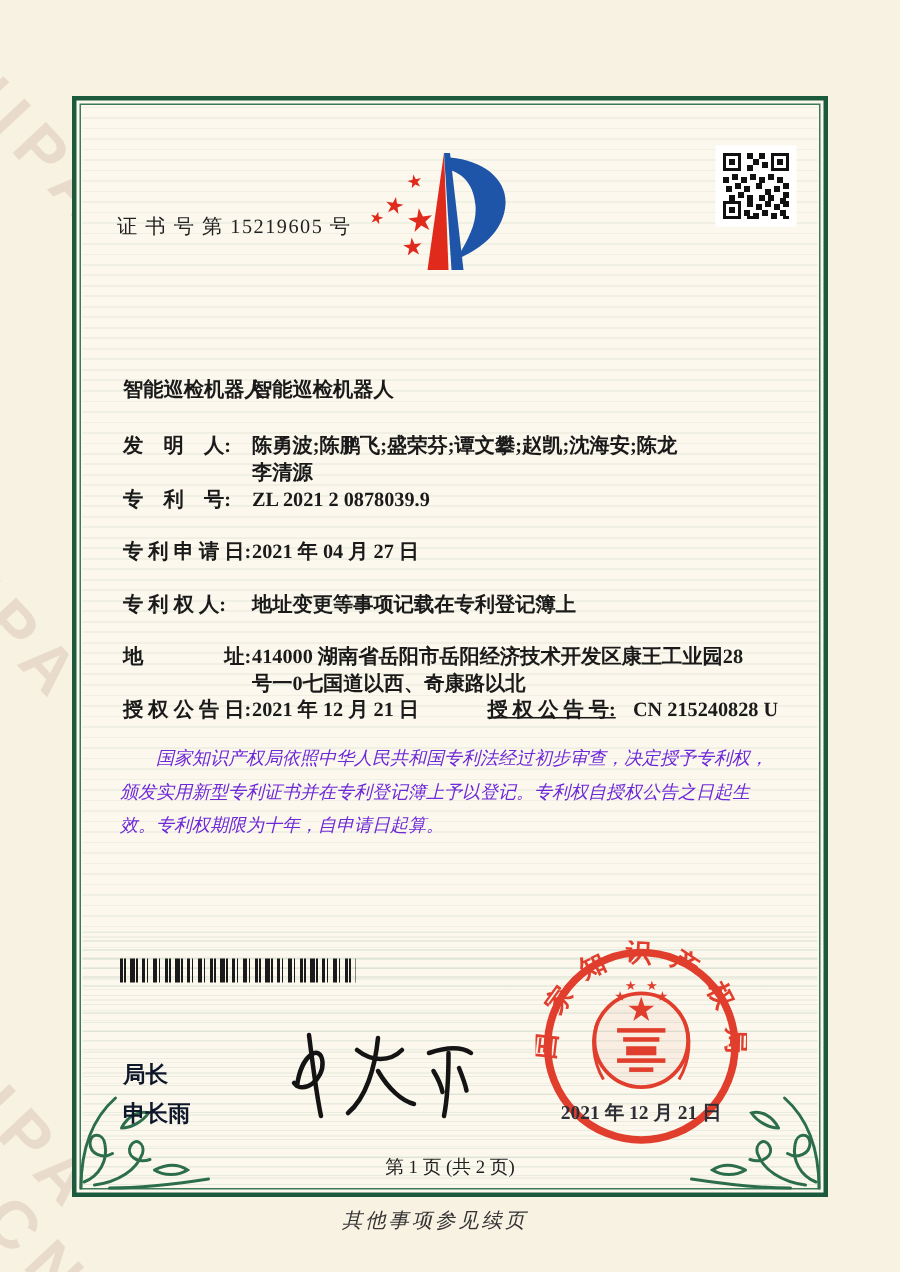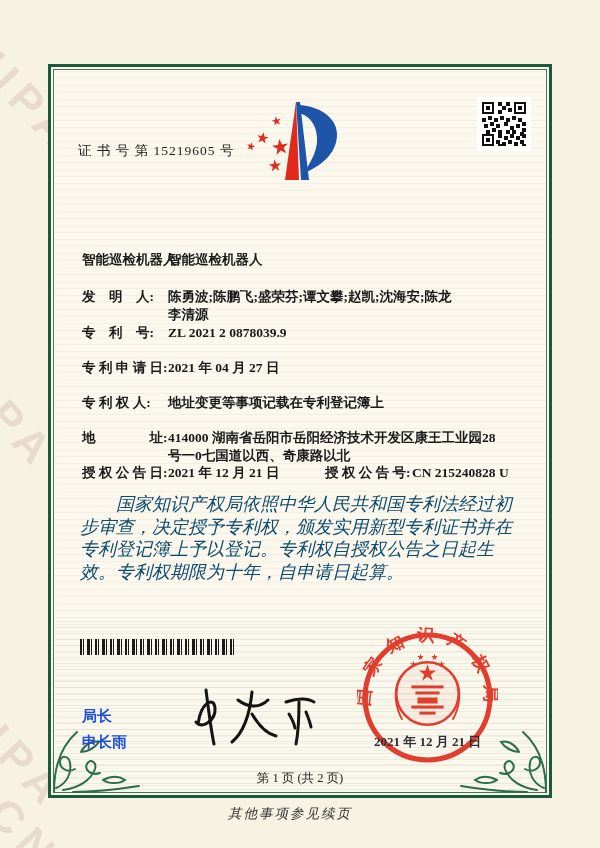--- a/index.html
+++ b/index.html
@@ -52,42 +52,42 @@
   .title{
     position:absolute;left:48px;width:504px;top:181px;z-index:4;
     text-align:center;font-size:29px;font-weight:700;letter-spacing:8px;color:#111;
     white-space:nowrap;
   }
 
   .frow{position:absolute;left:82px;width:452px;z-index:4;
     font-size:13.5px;font-weight:600;line-height:18px;color:#1a1a1a;}
   .flabel{position:absolute;left:0;white-space:pre;}
   .fvalue{position:absolute;left:86px;width:364px;white-space:pre-line;}
-  .glabel2{position:absolute;left:243px;white-space:pre;}
-  .gvalue2{position:absolute;left:330px;white-space:pre;}
+  .glabel2{position:absolute;left:243px;white-space:pre;text-decoration:underline;}
+  .gvalue2{position:absolute;left:340px;white-space:pre;}
 
   .bodytext{
     position:absolute;left:80px;top:494px;width:442px;z-index:4;
-    font-size:18px;line-height:22.5px;font-style:italic;color:#0c4a6e;font-family:Liberation Mono, monospace;
+    font-size:12px;line-height:22.5px;font-style:italic;color:#6d28d9;
   }
   .bodytext p{margin:0;text-indent:2em;}
 
   .barcode{
     position:absolute;left:80px;top:639px;width:157px;height:16px;z-index:4;
     background:repeating-linear-gradient(90deg,
       #1a1a1a 0 2px,transparent 2px 3px,
       #1a1a1a 3px 4px,transparent 4px 7px,
       #1a1a1a 7px 10px,transparent 10px 11px,
       #1a1a1a 11px 12px,transparent 12px 15px);
   }
 
   .signer-title,.signer-name{
     position:absolute;left:82px;z-index:4;
     font-family:"Liberation Sans","DejaVu Sans",sans-serif;
-    font-size:15px;font-weight:600;color:#1d4ed8;
+    font-size:15px;font-weight:600;color:#0f172a;
   }
   .signer-title{top:707px;}
   .signer-name{top:733px;text-align:center;}
 
   .signature{position:absolute;left:182px;top:680px;z-index:4;}
 
   .seal{position:absolute;left:357px;top:627px;z-index:4;opacity:.93;}
   .seal-date{
     position:absolute;left:355px;top:733px;width:145px;z-index:5;
     text-align:center;font-size:13px;font-weight:700;color:#2e2e36;white-space:nowrap;

